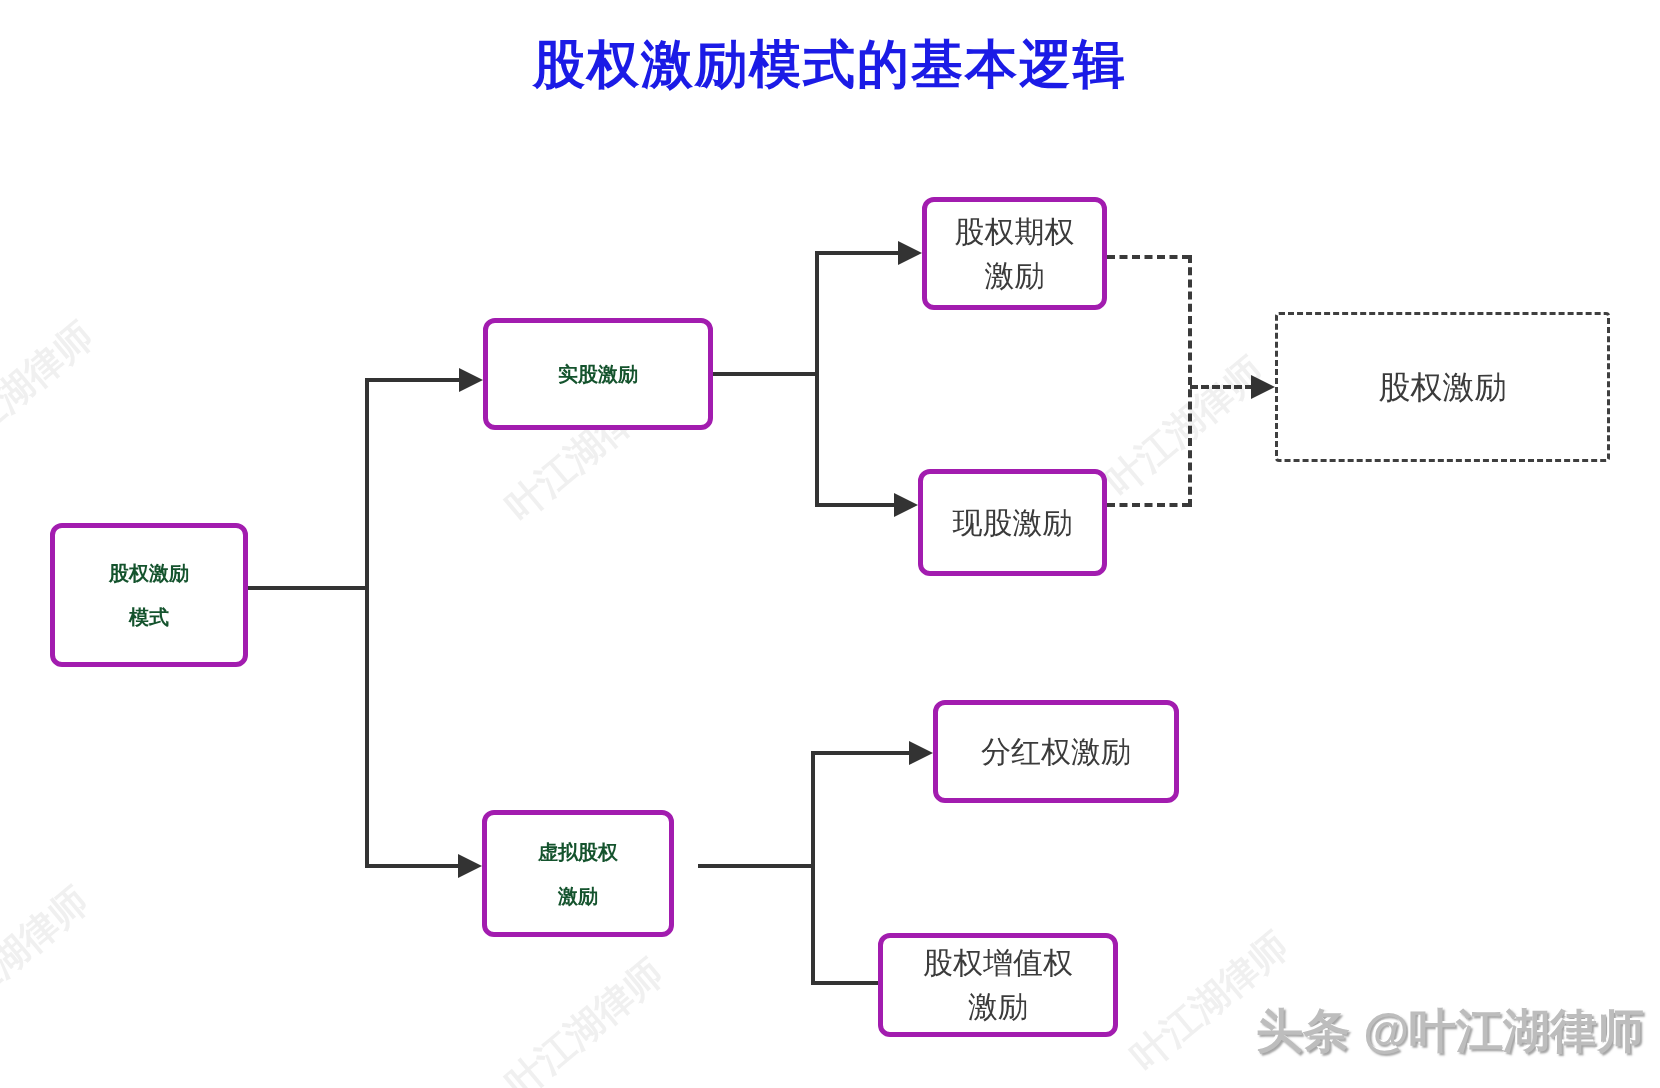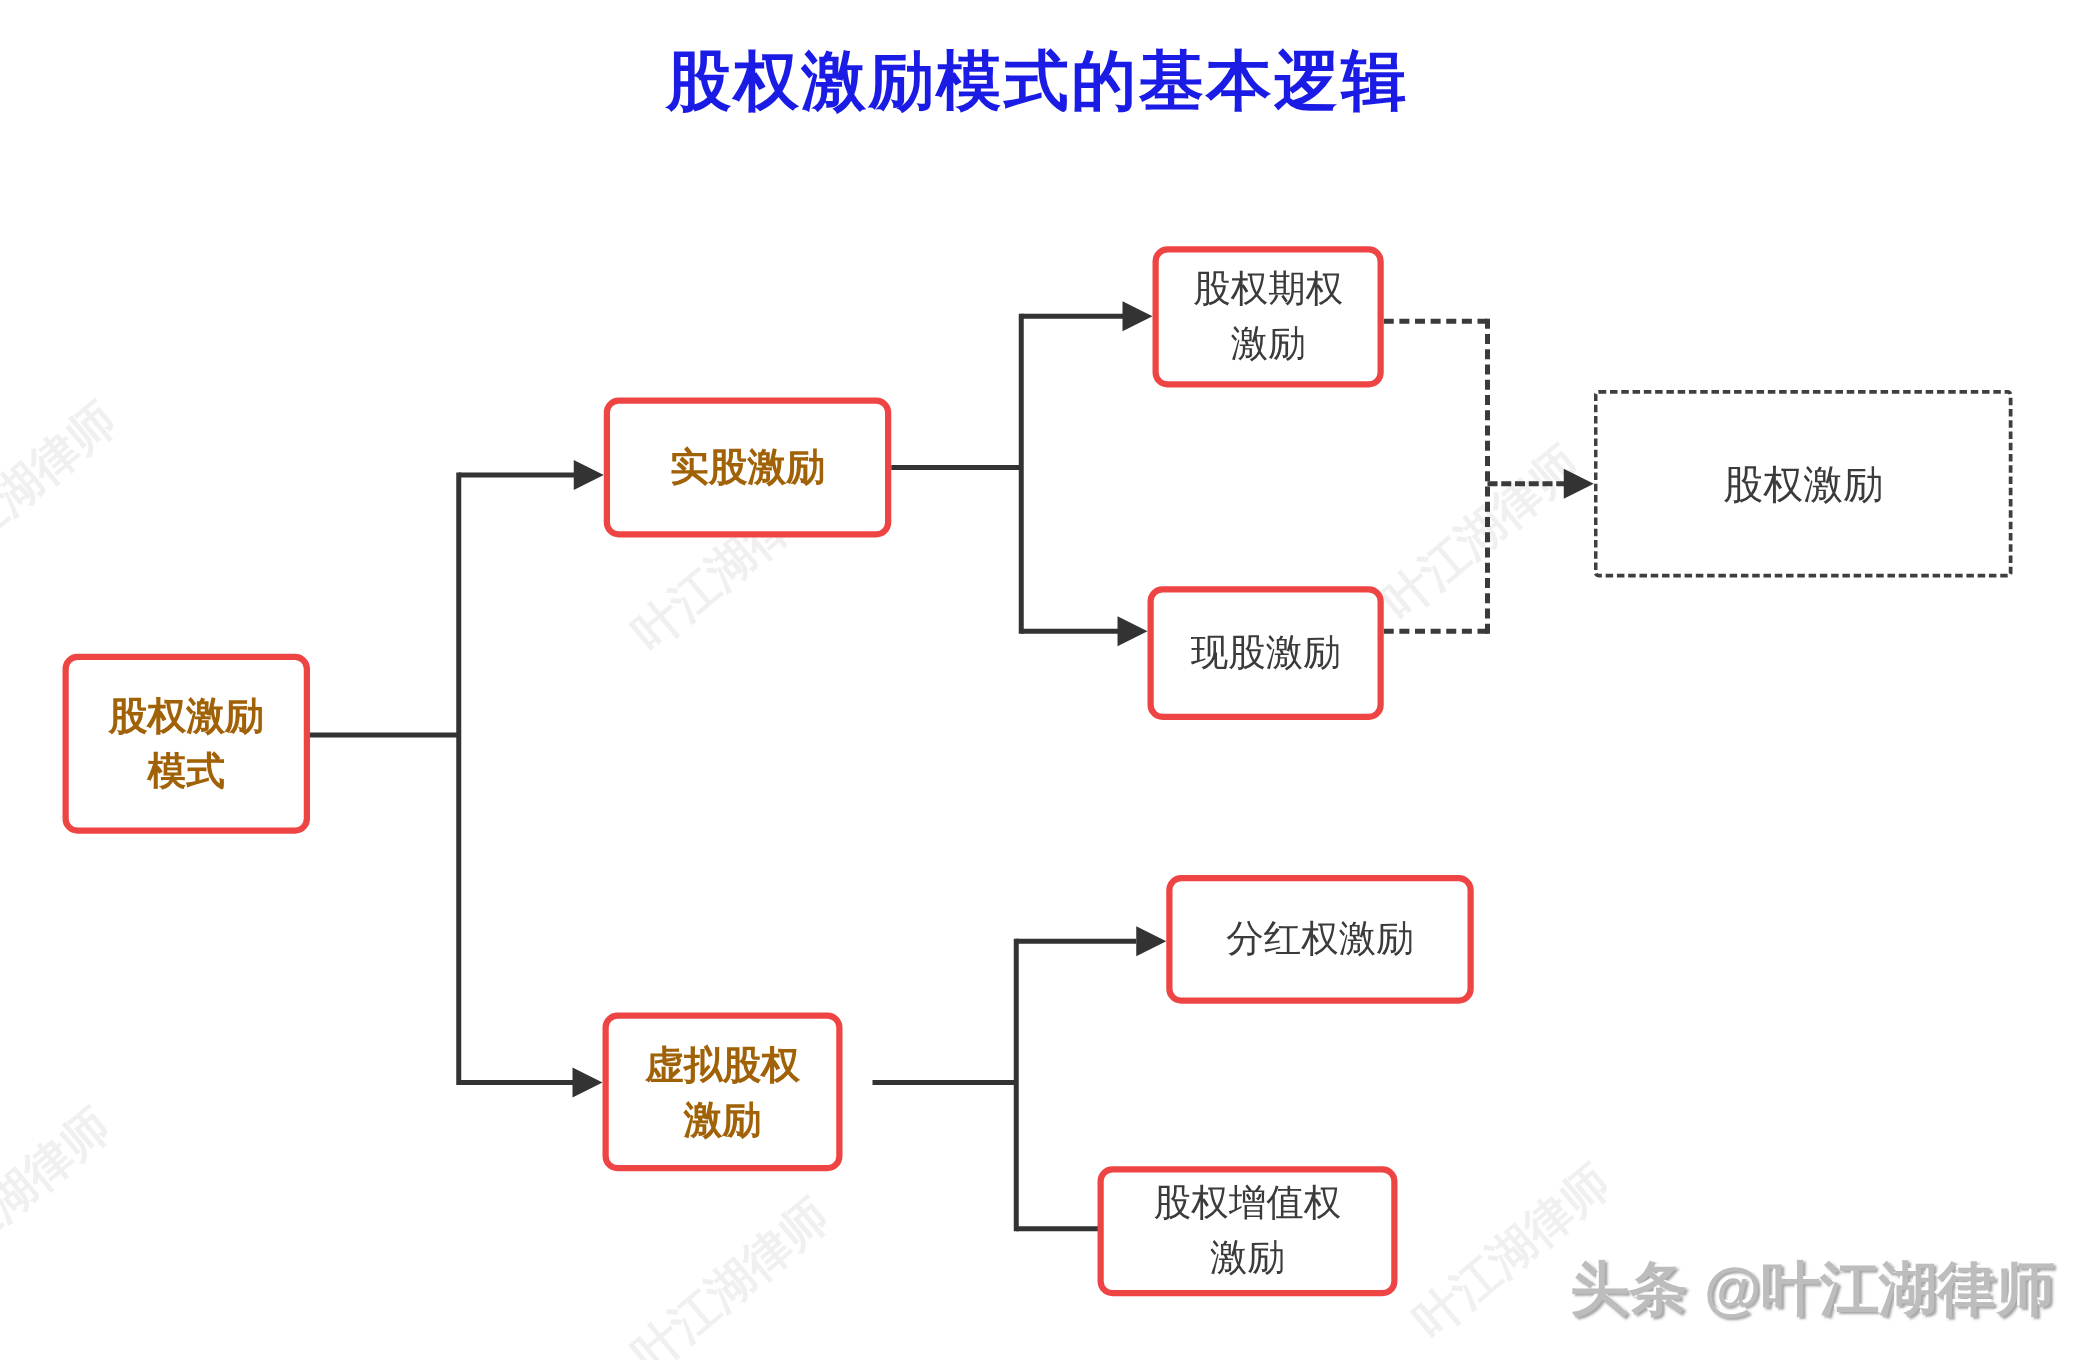--- a/index.html
+++ b/index.html
@@ -4,25 +4,25 @@
 <style>
   html,body{margin:0;padding:0;background:#ffffff;}
   body{font-family:"Liberation Sans","DejaVu Sans",sans-serif;}
   #canvas{position:relative;width:1660px;height:1088px;background:#ffffff;overflow:hidden;}
 
   
   .title{position:absolute;left:0;top:30px;width:100%;text-align:center;
          font-size:52px;font-weight:bold;color:#1b1be6;letter-spacing:2px;}
 
   
-  .node{position:absolute;background:#ffffff;border:5px solid #ef4444;border-radius:12px;
+  .node{position:absolute;background:#ffffff;border:5px solid #a21caf;border-radius:12px;
         display:flex;flex-direction:column;align-items:center;justify-content:center;
         box-sizing:border-box;text-align:center;z-index:3;}
   .node .ln{line-height:44px;white-space:nowrap;}
-  .blue-text{color:#a16207;font-weight:bold;font-size:31px;}
+  .blue-text{color:#14532d;font-weight:bold;font-size:20px;}
   .dark-text{color:#3b3b3b;font-weight:normal;font-size:30px;}
   .node.dashed{border:3px dashed #3f3f3f;border-radius:4px;}
   .node.dashed .ln{font-size:32px;line-height:44px;}
 
   #node-root{left:50px;top:523px;width:198px;height:144px;}
   #node-real{left:483px;top:318px;width:230px;height:112px;}
   #node-virtual{left:482px;top:810px;width:192px;height:127px;text-align:center;}
   #node-option{left:922px;top:197px;width:185px;height:113px;}
   #node-current{left:918px;top:453px;width:189px;height:107px;margin-top:16px;}
   #node-dividend{left:933px;top:700px;width:246px;height:103px;}

